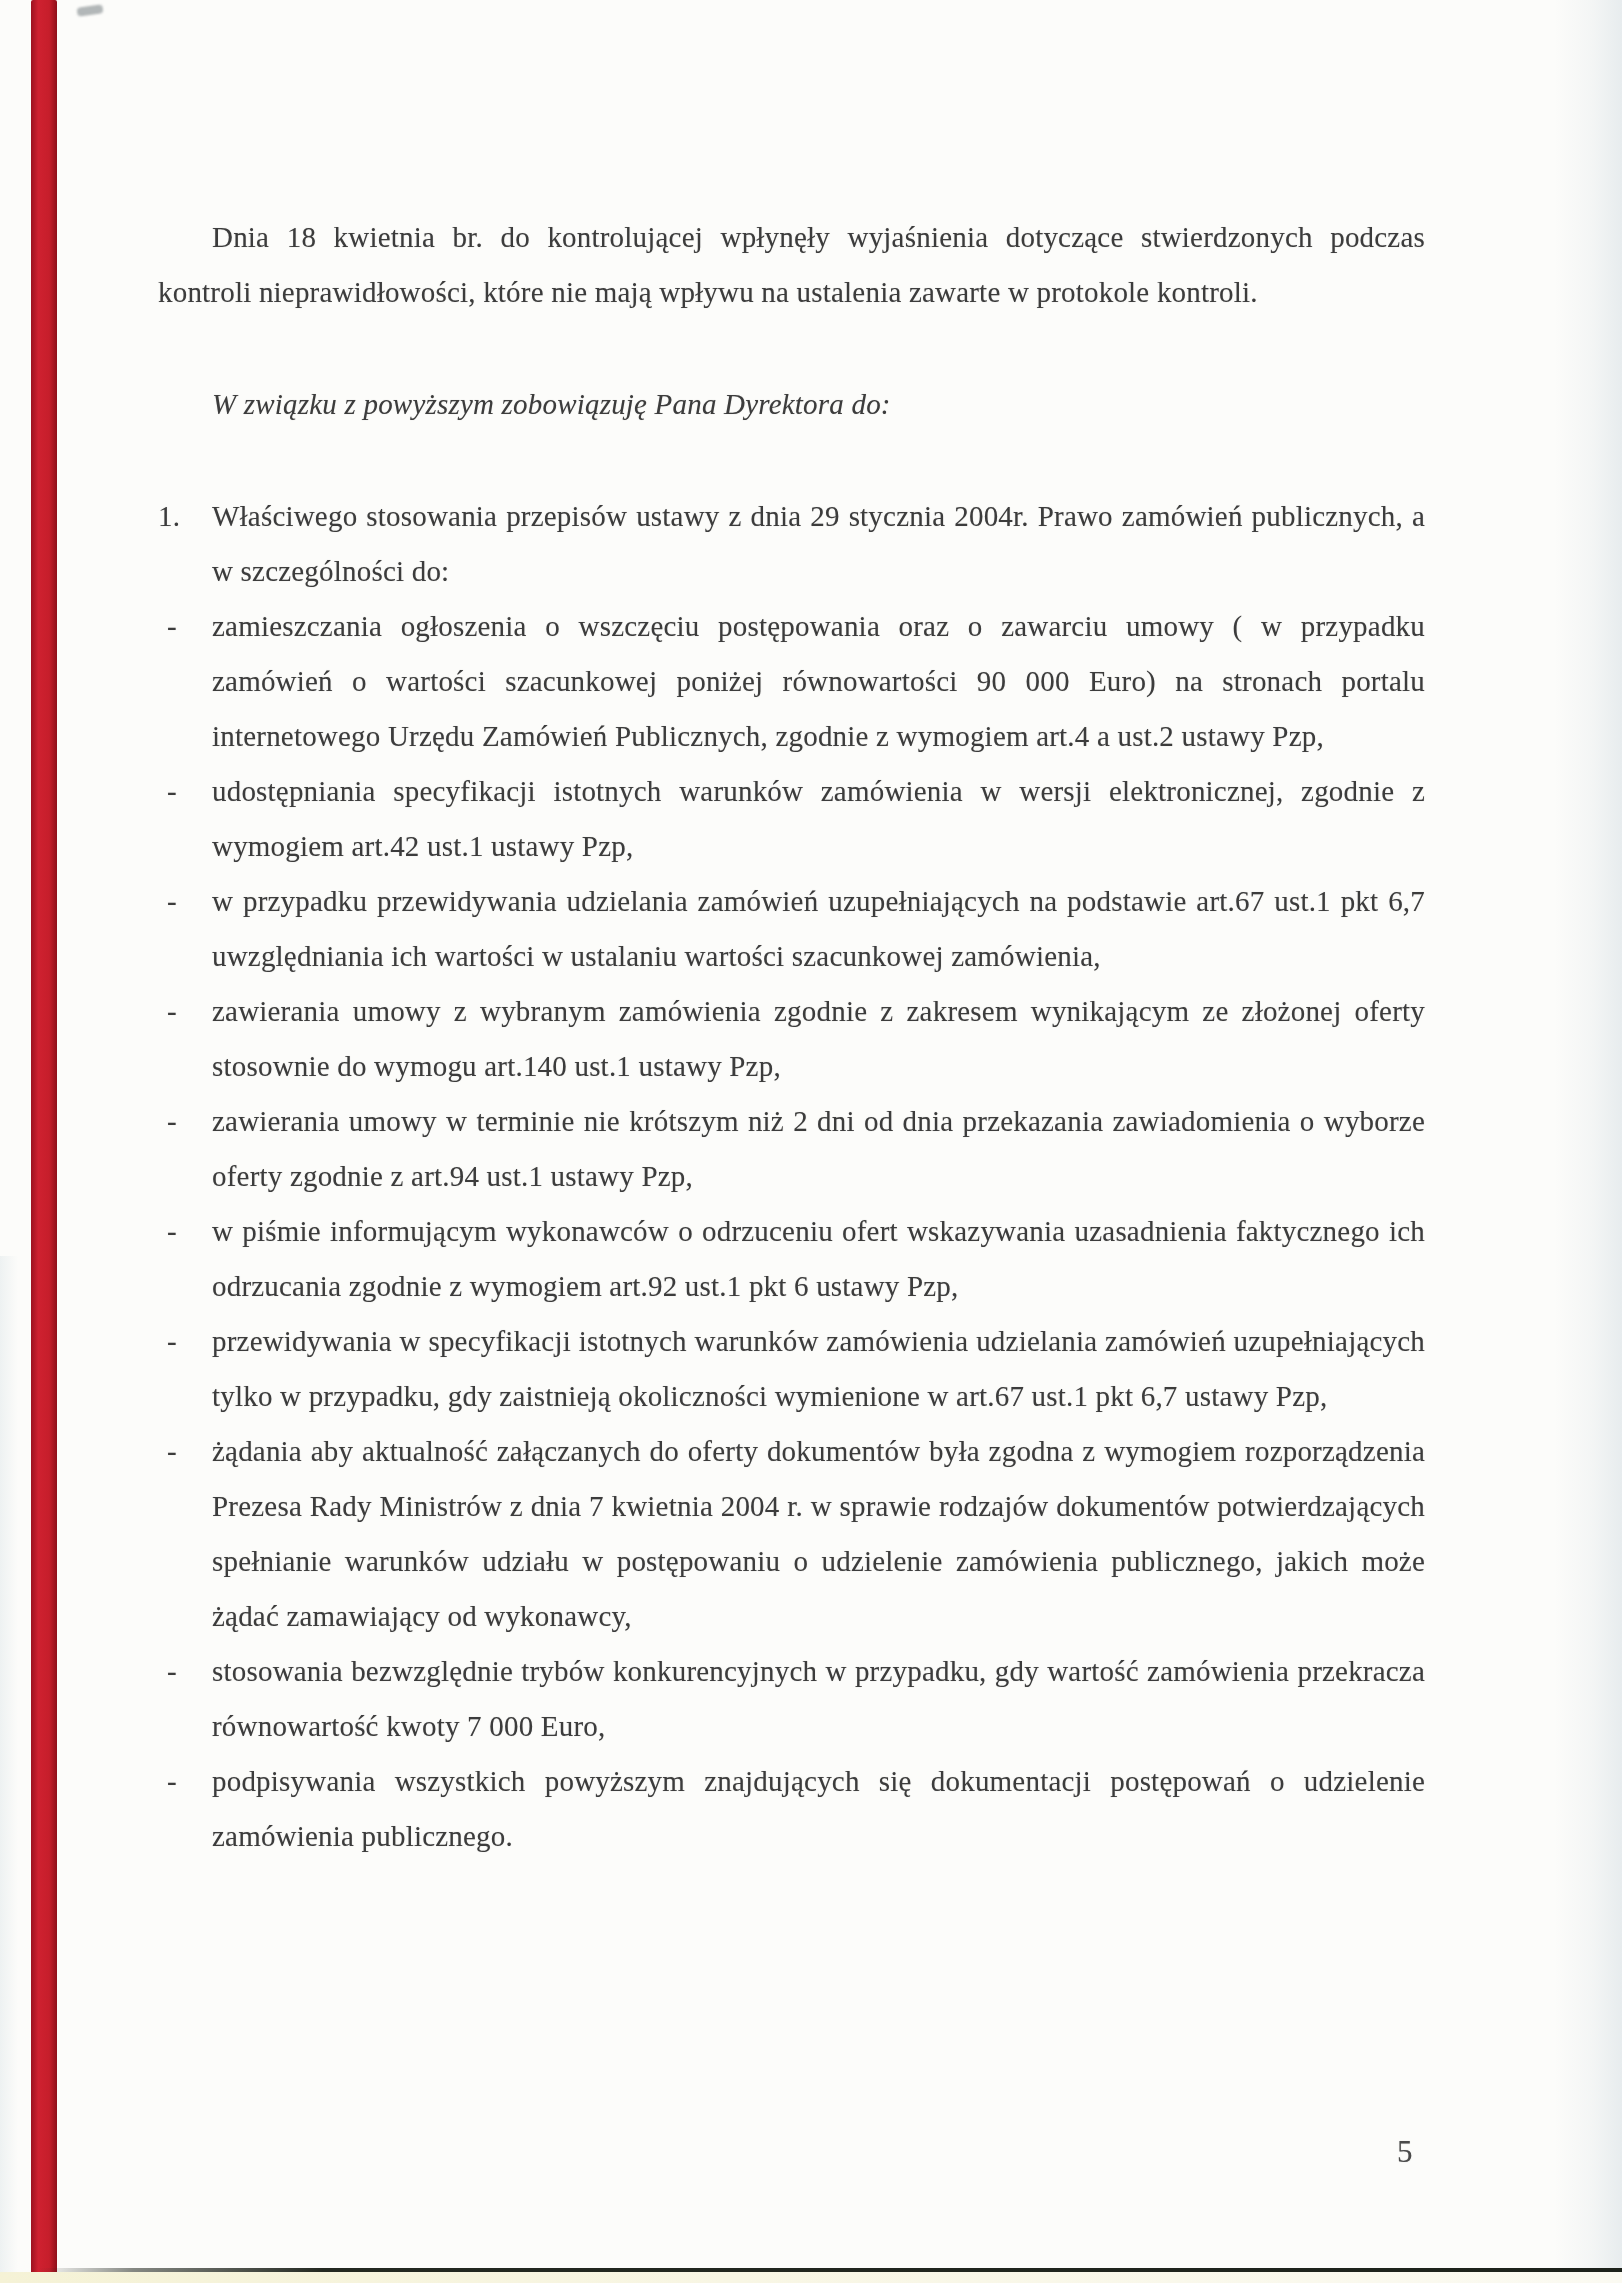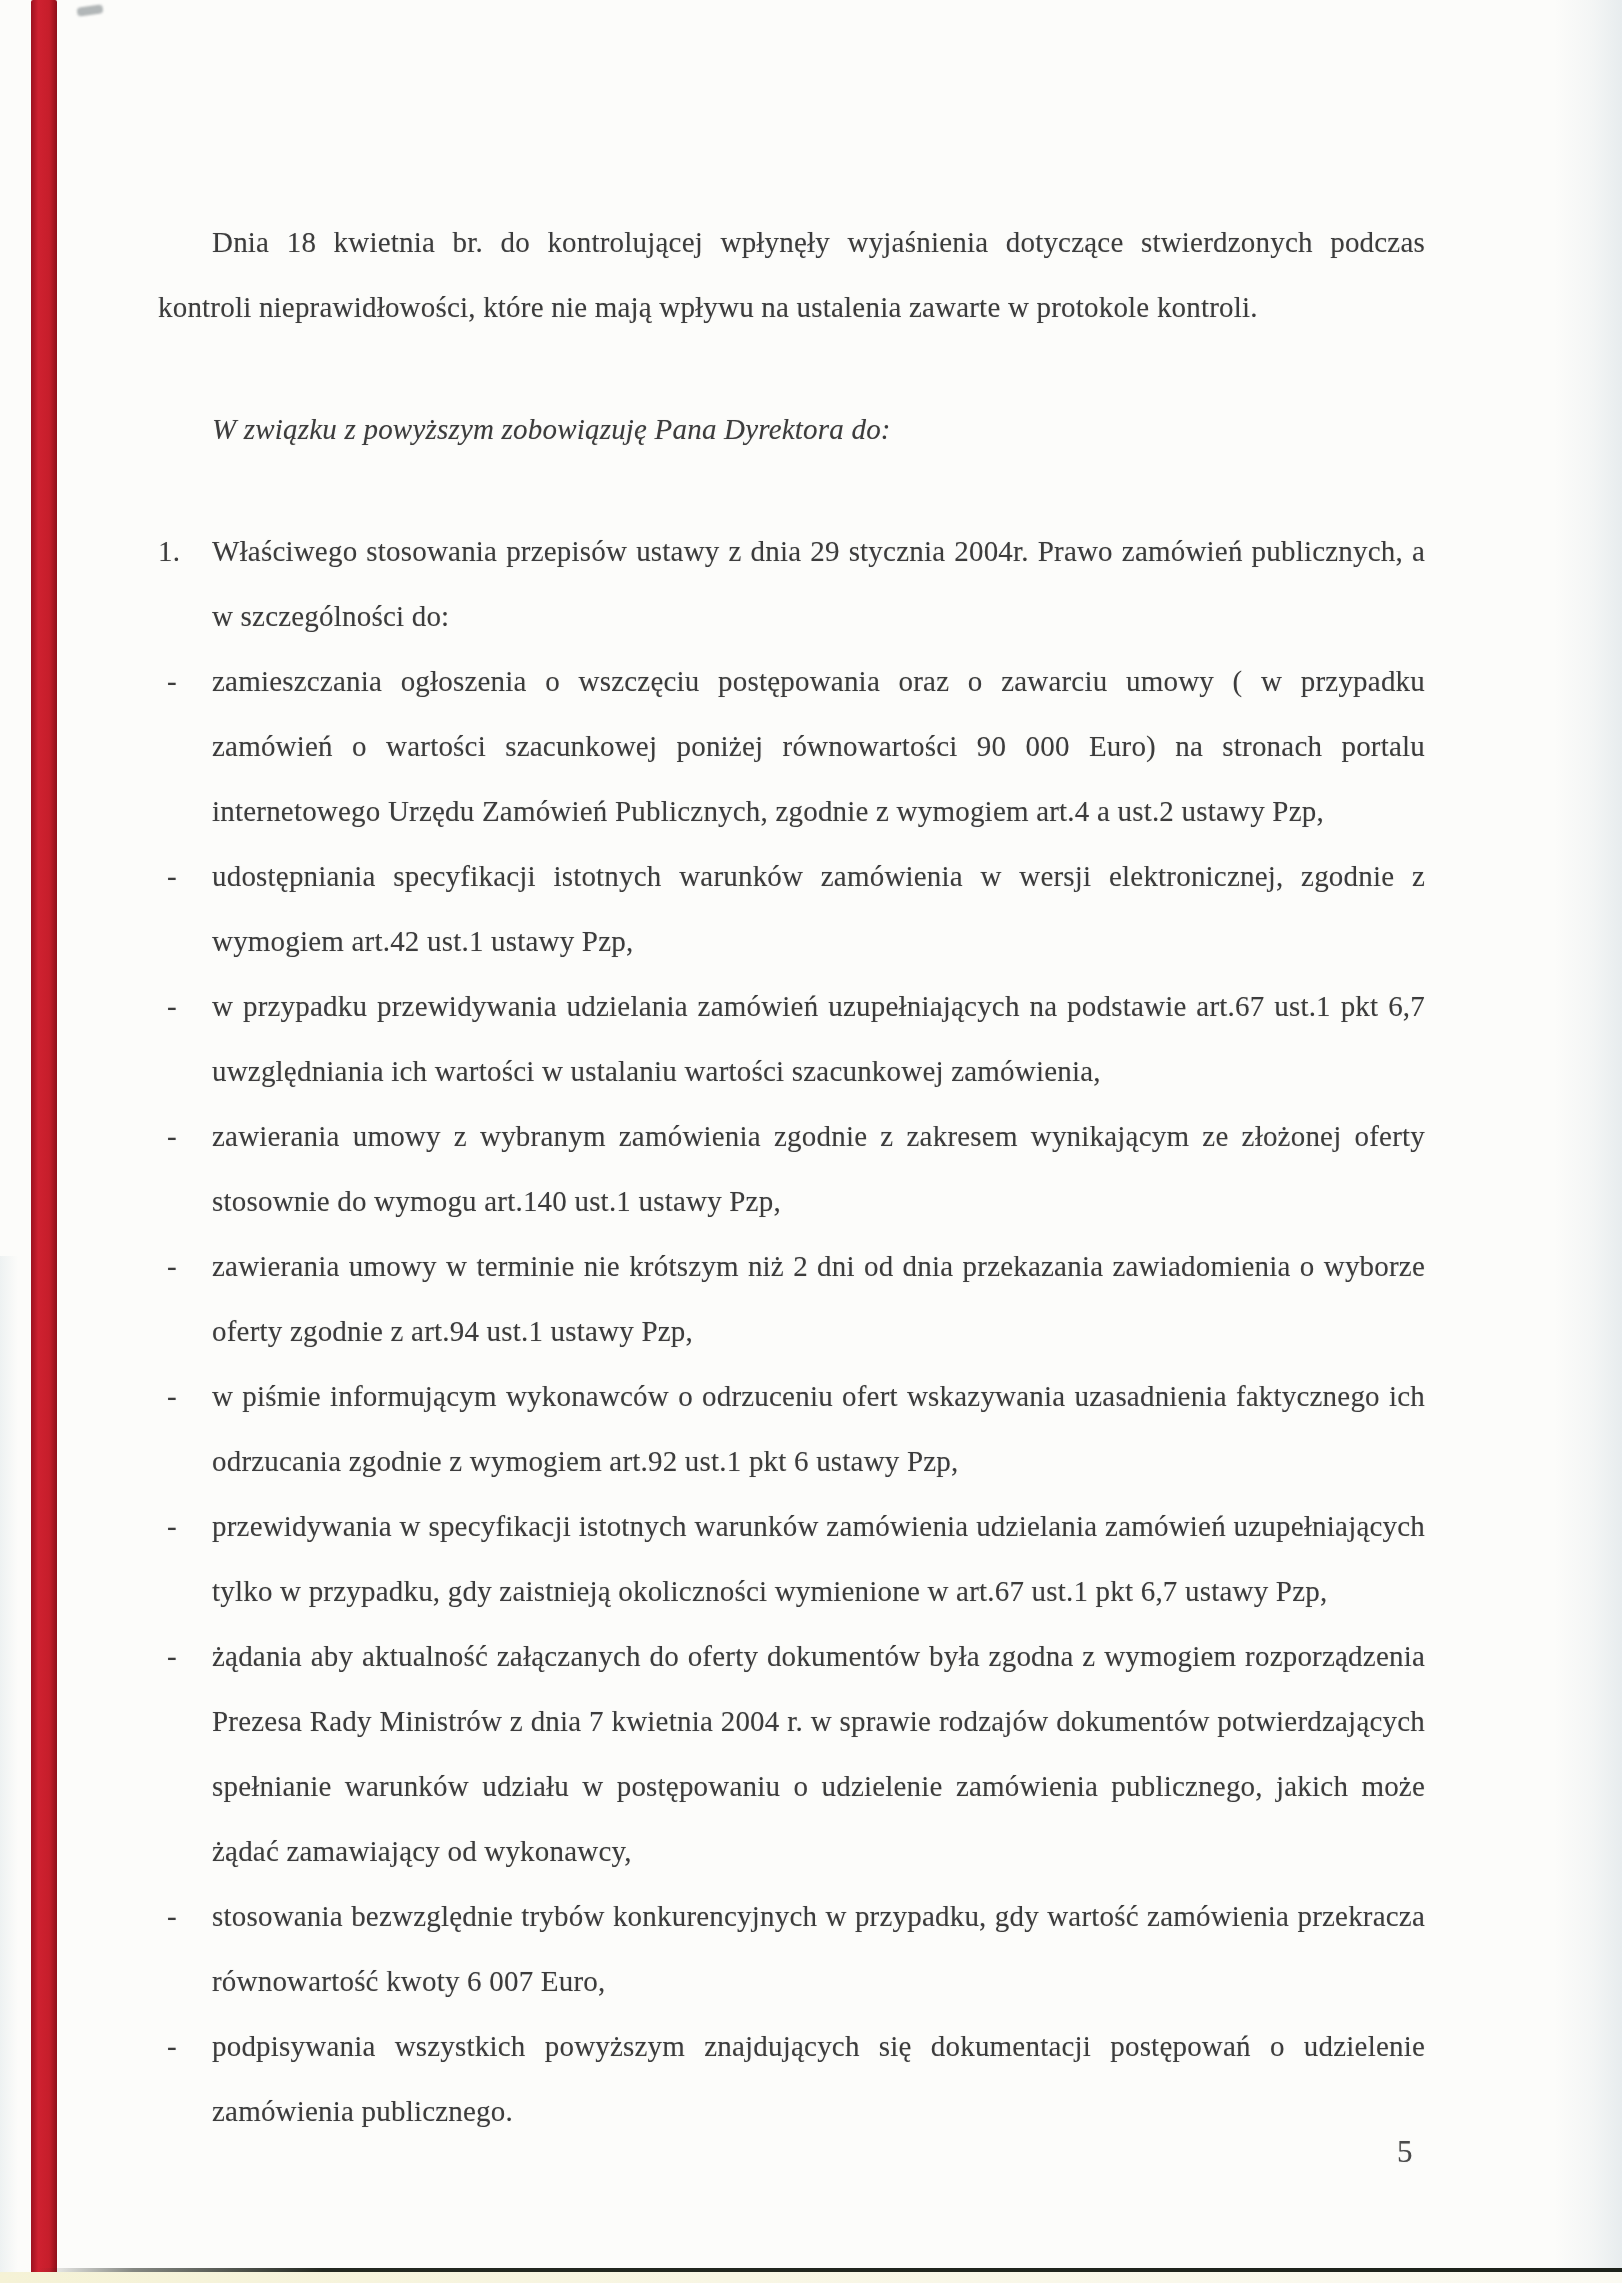--- a/index.html
+++ b/index.html
@@ -43,21 +43,21 @@
     background: linear-gradient(90deg, #f5f2d6 0%, #f8f6e4 45%, #fbfaf2 100%);
   }
 
   .content {
     position: absolute;
     left: 158px;
     top: 210px;
     width: 1267px;
     color: #3c3c3c;
     font-size: 29px;
-    line-height: 65px;
+    line-height: 55px;
     letter-spacing: 0.2px;
     text-align: justify;
     text-shadow: 0 0 1px rgba(70,70,70,0.30);
   }
   .para { text-indent: 54px; }
   .para + .para { margin-top: 57px; font-style: italic; }
   .list { margin-top: 57px; }
   .li { display: flex; }
   .li .marker { flex: 0 0 54px; box-sizing: border-box; }
   .li.dash .marker { padding-left: 9px; }
@@ -118,21 +118,21 @@
       <div class="li dash">
         <span class="marker">-</span>
         <span class="li-text">przewidywania w specyfikacji istotnych warunków zamówienia udzielania zamówień uzupełniających tylko w przypadku, gdy zaistnieją okoliczności wymienione w art.67 ust.1 pkt 6,7 ustawy Pzp,</span>
       </div>
       <div class="li dash">
         <span class="marker">-</span>
         <span class="li-text">żądania aby aktualność załączanych do oferty dokumentów była zgodna z wymogiem rozporządzenia Prezesa Rady Ministrów z dnia 7 kwietnia 2004 r. w sprawie rodzajów dokumentów potwierdzających spełnianie warunków udziału w postępowaniu o udzielenie zamówienia publicznego, jakich może żądać zamawiający od wykonawcy,</span>
       </div>
       <div class="li dash">
         <span class="marker">-</span>
-        <span class="li-text">stosowania bezwzględnie trybów konkurencyjnych w przypadku, gdy wartość zamówienia przekracza równowartość kwoty 6 007 Euro,</span>
+        <span class="li-text">stosowania bezwzględnie trybów konkurencyjnych w przypadku, gdy wartość zamówienia przekracza równowartość kwoty 7 000 Euro,</span>
       </div>
       <div class="li dash">
         <span class="marker">-</span>
         <span class="li-text">podpisywania wszystkich powyższym znajdujących się dokumentacji postępowań o udzielenie zamówienia publicznego.</span>
       </div>
 
     </div>
   </div>
 
   <div class="page-number">5</div>

